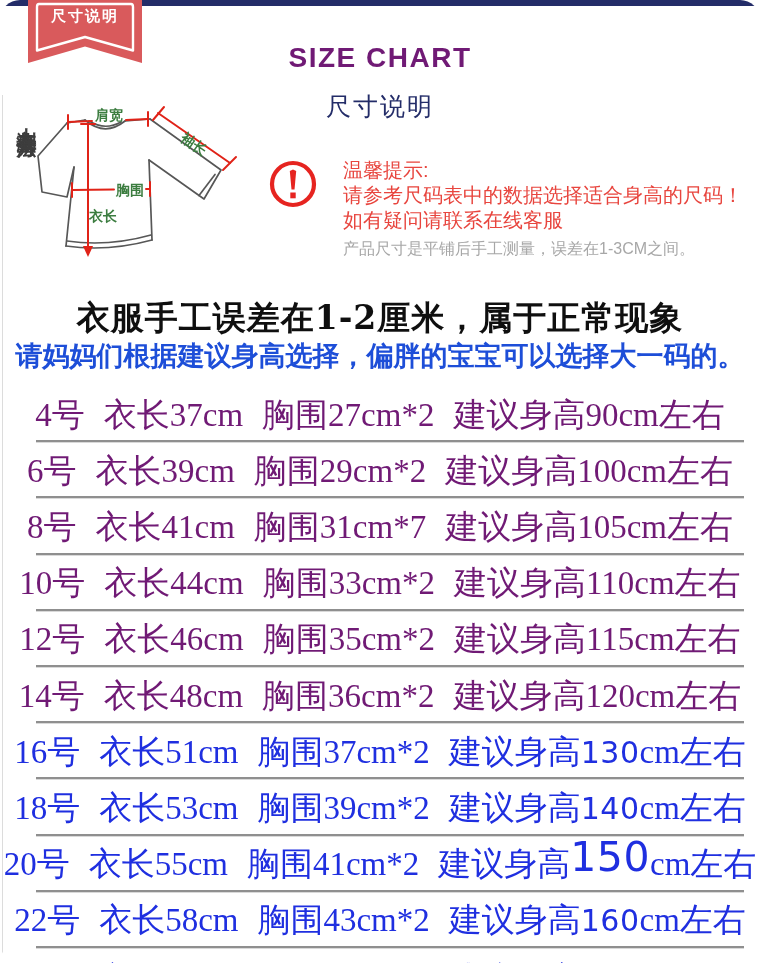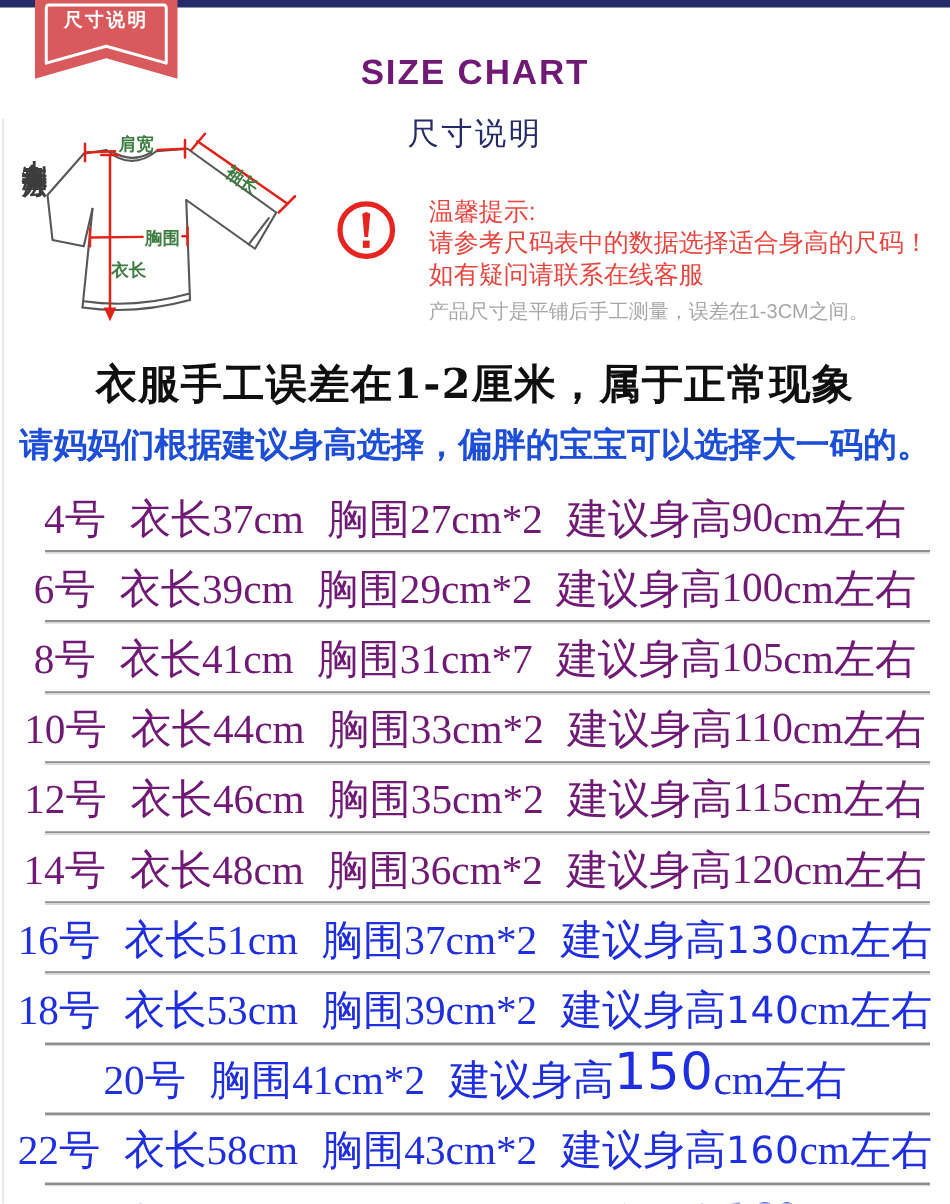--- a/index.html
+++ b/index.html
@@ -1,18 +1,18 @@
 <!DOCTYPE html>
 <html><head>
 <meta charset="utf-8">
 <style>
   html,body { margin:0; padding:0; background:#ffffff; }
   .page {
     position:relative; width:760px; height:963px; background:#ffffff;
-    overflow:hidden; font-family:"Liberation Sans","DejaVu Sans",sans-serif;
+    overflow:hidden; font-family:"Liberation Sans","DejaVu Sans",sans-serif;border-radius:20px;
   }
   .edge-line { position:absolute; left:2px; top:95px; bottom:0; width:1px; background:#dcdcdc; }
 
   
   .topbar { position:absolute; left:0; top:0; width:760px; height:6px; background:#232c68; }
 
   
   .ribbon { position:absolute; left:27px; top:0; width:116px; height:64px; z-index:2; }
   .ribbon svg { display:block; }
   .ribbon-label {
@@ -38,21 +38,21 @@
 
   
   .notice { position:absolute; left:266px; top:158px; width:486px; }
   .warn-icon { position:absolute; left:3px; top:2px; }
   .notice-text { margin-left:77px; }
   .notice-title, .notice-line { color:#e8453e; font-size:20px; line-height:25px; }
   .notice-note { color:#a7a7a7; font-size:16px; margin-top:6px; }
 
   
   .headline1 {
-    position:absolute; left:0; top:285px; width:100%; text-align:center;
+    position:absolute; left:0; top:296px; width:100%; text-align:center;
     font-family:"DejaVu Serif","Liberation Serif",serif;
     font-size:33px; font-weight:700; color:#0f0f0f; letter-spacing:1px;
   }
   .headline2 {
     position:absolute; left:0; top:338px; width:100%; text-align:center;
     font-family:"DejaVu Serif","Liberation Serif",serif;
     font-size:27px; font-weight:700; color:#1d4ed8;
   }
 
   
@@ -232,20 +232,21 @@
       <span class="p">衣长53cm</span>
       <span class="p">胸围39cm*2</span>
       <span class="adv">建议身高</span>
         <span class="hnum alt">140</span>
         <span>cm左右</span>
       <div class="sep"></div>
     </div>
 
     <div class="srow blue">
       <span class="p">20号</span>
+      <span class="p">衣长55cm</span>
       <span class="p">胸围41cm*2</span>
       <span class="adv">建议身高</span>
         <span class="hnum alt big">150</span>
         <span>cm左右</span>
       <div class="sep"></div>
     </div>
 
     <div class="srow blue">
       <span class="p">22号</span>
       <span class="p">衣长58cm</span>

